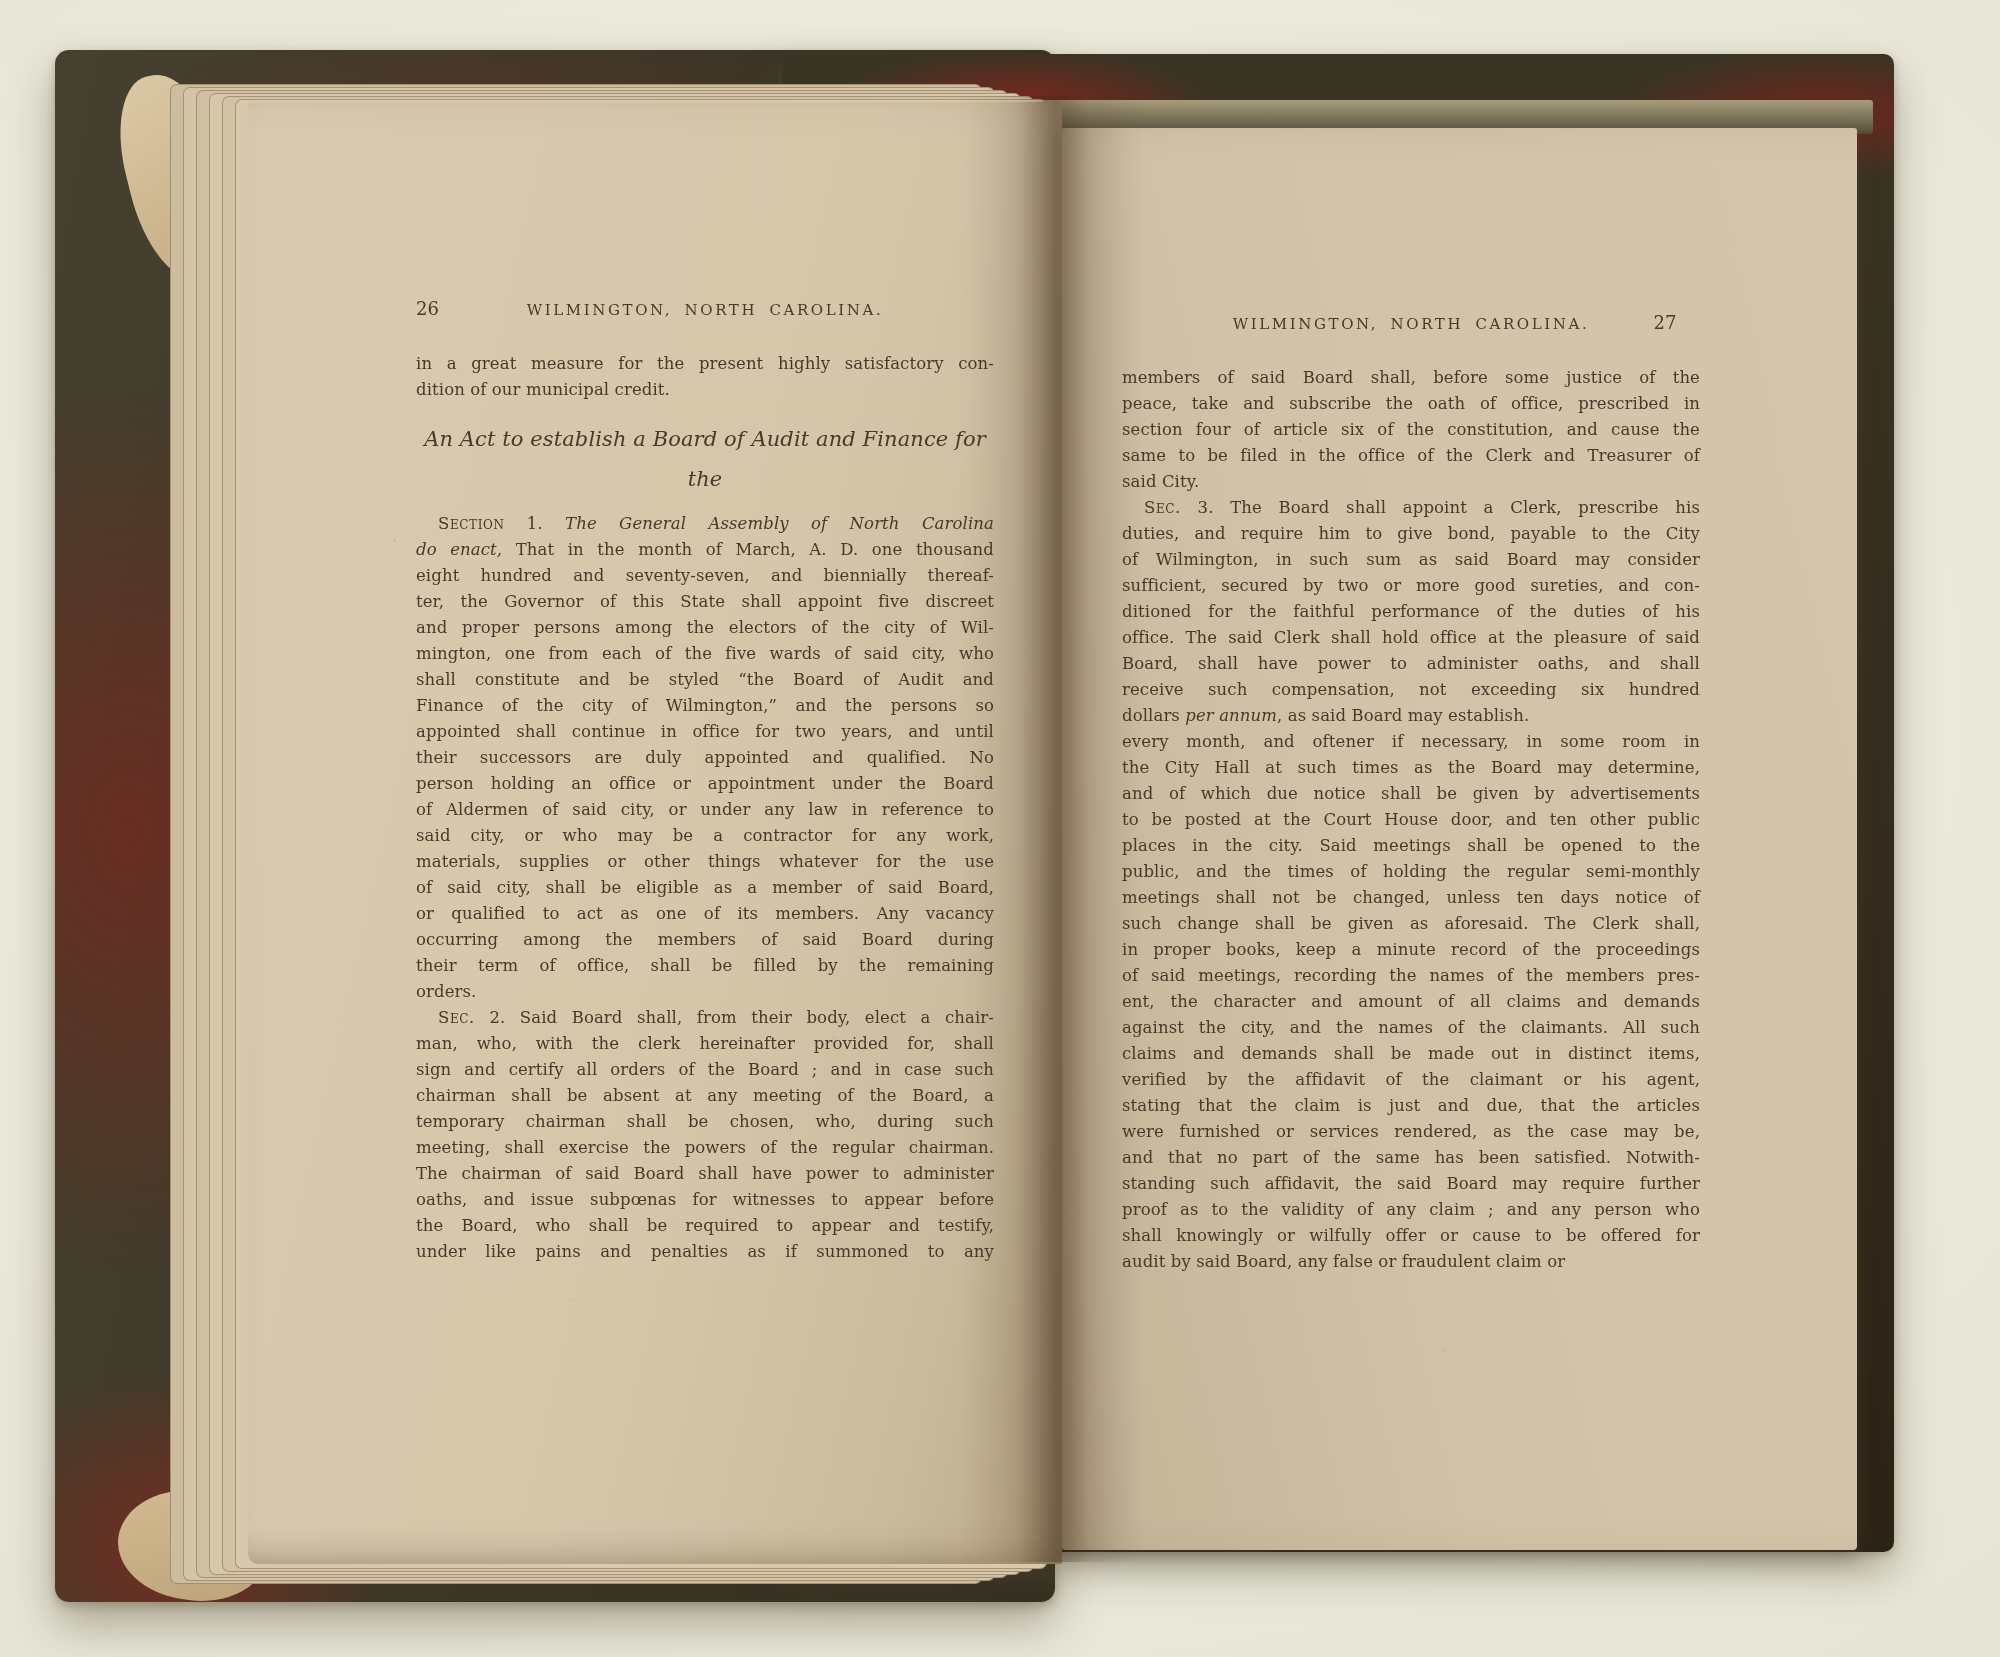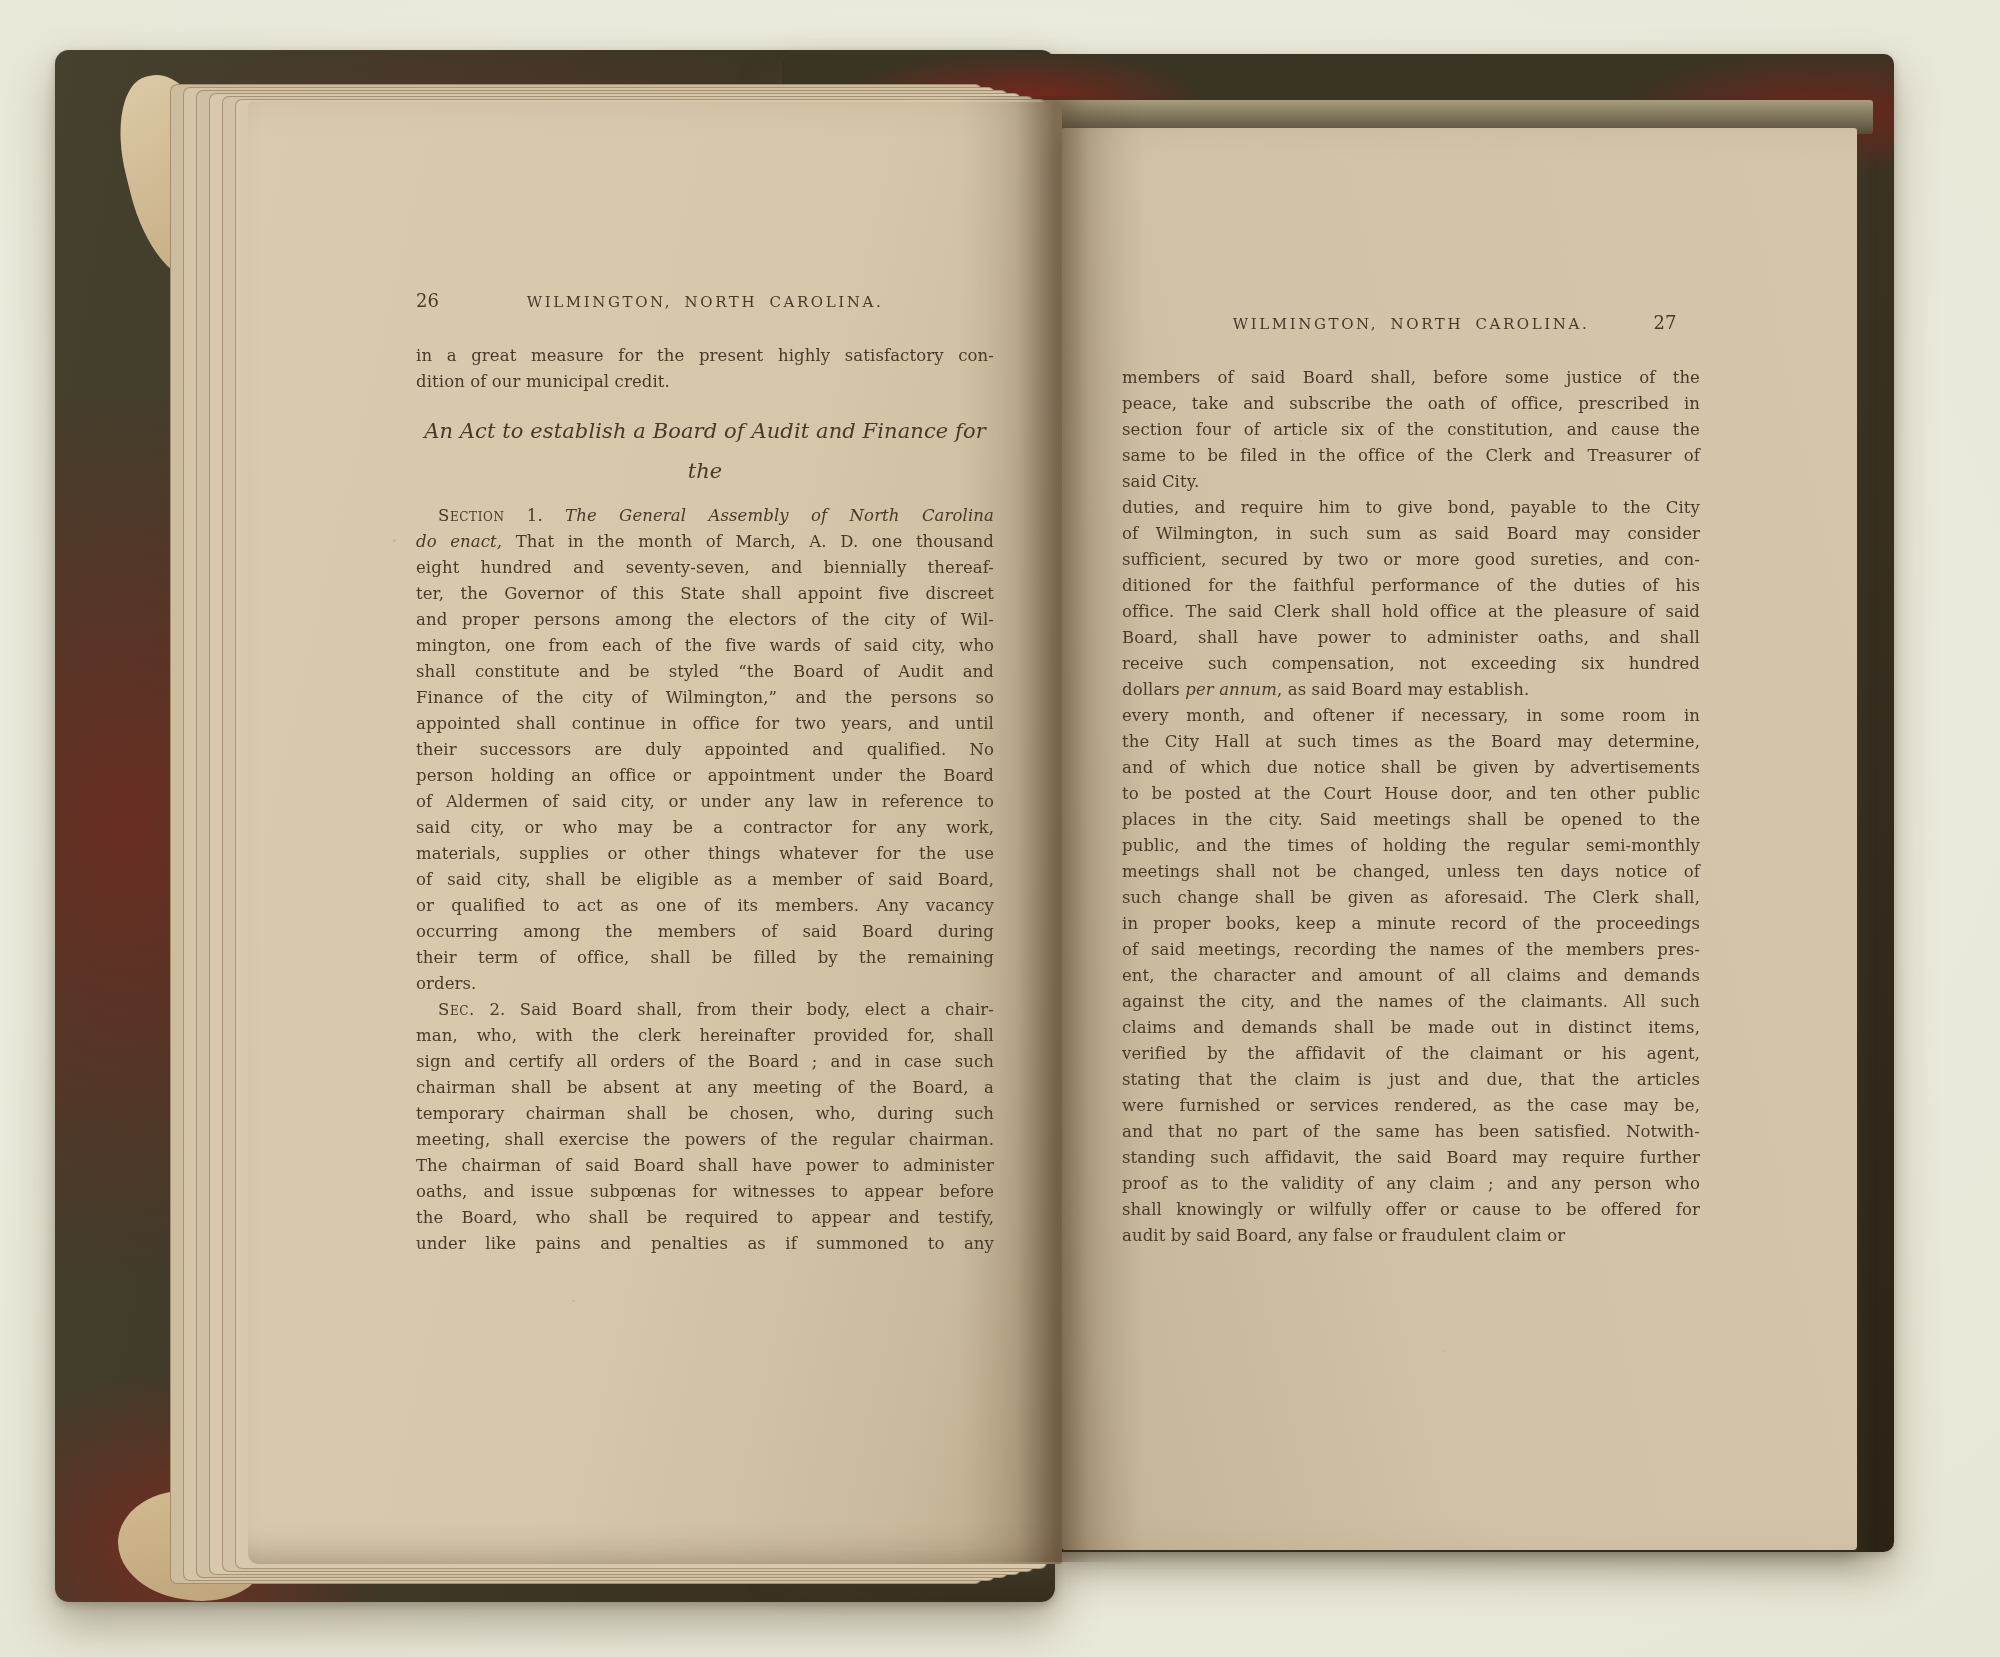--- a/index.html
+++ b/index.html
@@ -72,21 +72,21 @@
     box-shadow:inset 48px 0 58px -40px rgba(84,62,36,.5), 0 10px 20px rgba(80,70,48,.35);
   }
   .gutter{
     position:absolute;left:958px;top:96px;width:186px;height:1466px;pointer-events:none;
     background:linear-gradient(90deg, rgba(72,52,28,0) 0%, rgba(72,52,28,.12) 32%,
       rgba(60,42,22,.38) 52%, rgba(72,52,28,.12) 70%, rgba(72,52,28,0) 100%);
   }
 
   
   .text-col{position:absolute;}
-  .page-left  .text-col{left:168px;top:188px;width:578px;}
+  .page-left  .text-col{left:168px;top:196px;width:578px;}
   .page-right .text-col{left:60px;top:184px;width:578px;}
   .running-head{display:grid;grid-template-columns:70px 1fr 70px;align-items:baseline;margin-bottom:32px;}
   .folio{font-size:18px;}
   .folio-left{text-align:left;}
   .folio-right{text-align:center;}
   .running-title{text-align:center;font-size:15px;letter-spacing:2.6px;word-spacing:5px;}
   .text-flow{font-size:16.5px;letter-spacing:.1px;}
   .tline{line-height:26px;text-align:justify;text-align-last:justify;white-space:normal;}
   .tline.tl-last{text-align-last:left;}
   .tline.indent{text-indent:22px;}
@@ -176,20 +176,21 @@
       </div>
       <div class="text-flow">
           <div class="block">
             <div class="tline">members of said Board shall, before some justice of the</div>
             <div class="tline">peace, take and subscribe the oath of office, prescribed in</div>
             <div class="tline">section four of article six of the constitution, and cause the</div>
             <div class="tline">same to be filed in the office of the Clerk and Treasurer of</div>
             <div class="tline tl-last">said City.</div>
           </div>
           <div class="block">
+            <div class="tline indent"><span class="sc">Sec.</span> 3. The Board shall appoint a Clerk, prescribe his</div>
             <div class="tline">duties, and require him to give bond, payable to the City</div>
             <div class="tline">of Wilmington, in such sum as said Board may consider</div>
             <div class="tline">sufficient, secured by two or more good sureties, and con-</div>
             <div class="tline">ditioned for the faithful performance of the duties of his</div>
             <div class="tline">office.  The said Clerk shall hold office at the pleasure of said</div>
             <div class="tline">Board, shall have power to administer oaths, and shall</div>
             <div class="tline">receive such compensation, not exceeding six hundred</div>
             <div class="tline tl-last">dollars <span class="it">per annum</span>, as said Board may establish.</div>
           </div>
           <div class="block">

